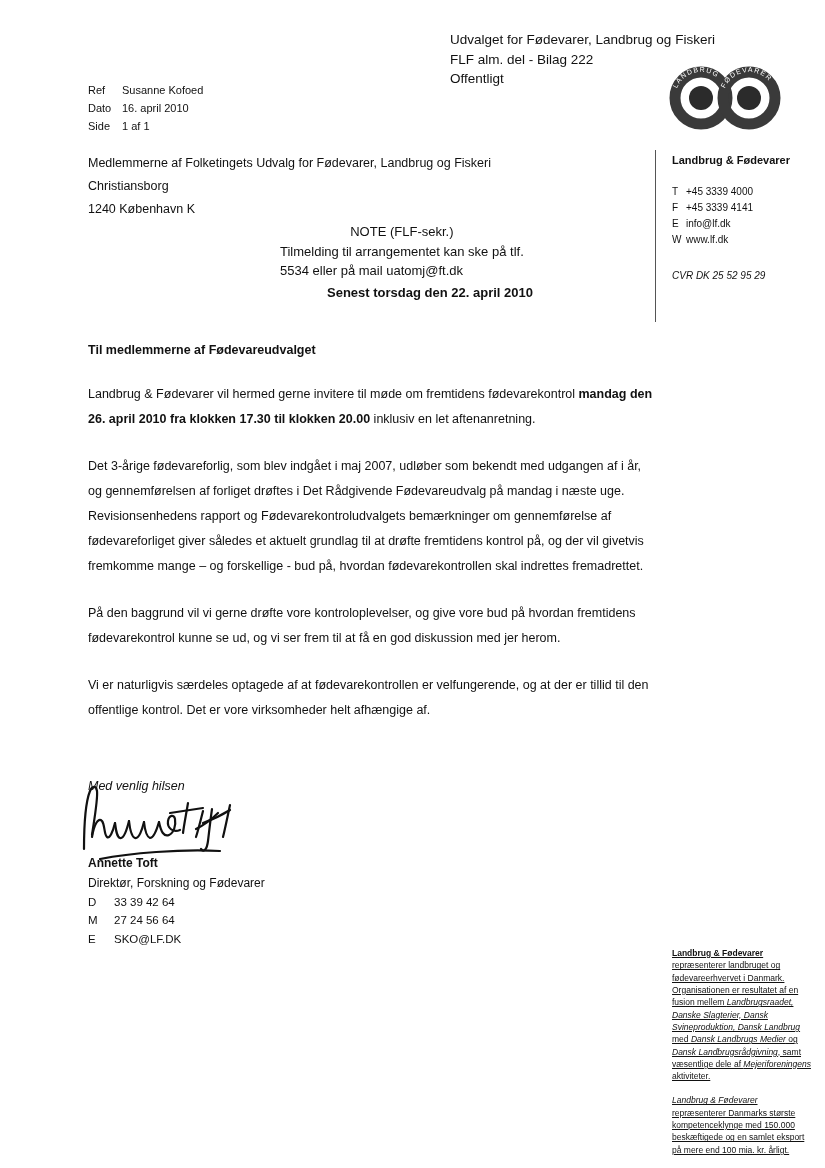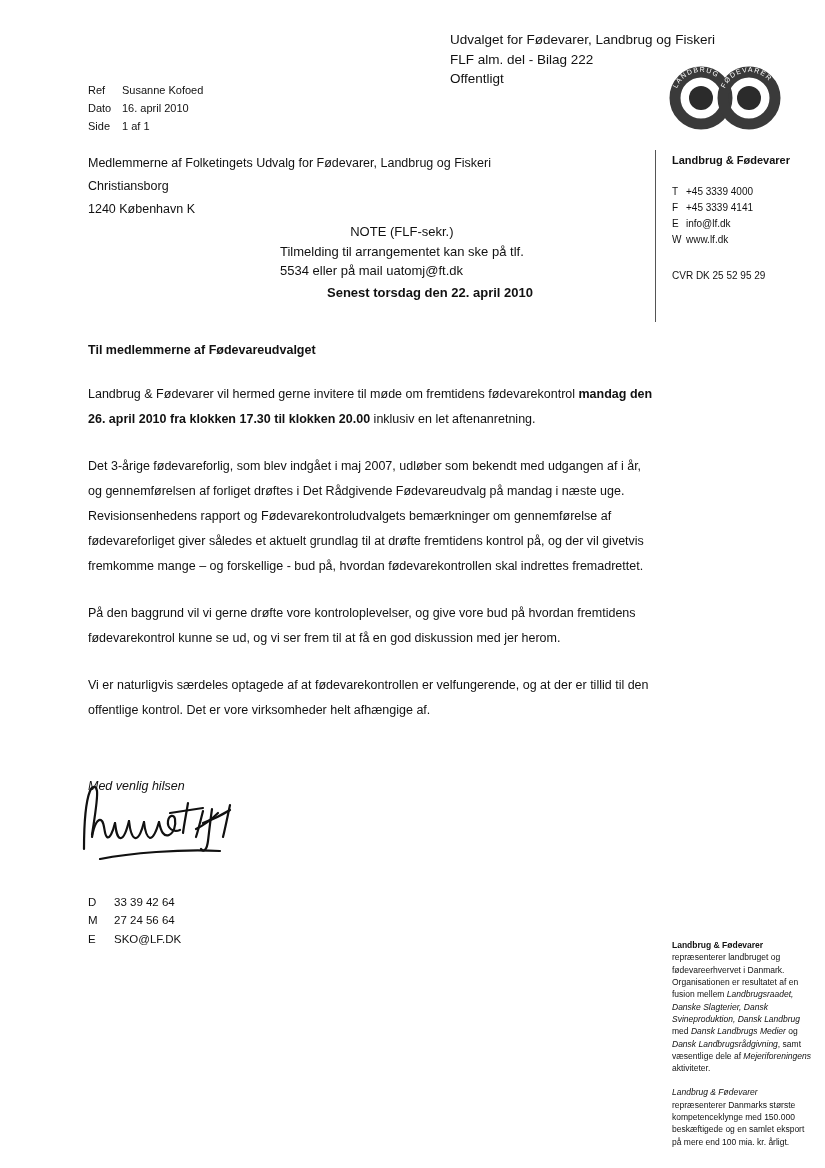--- a/index.html
+++ b/index.html
@@ -79,21 +79,21 @@
   }
   .rightcol .org {
     font-weight: bold;
     font-size: 11px;
     margin-bottom: 14px;
   }
   .rightcol .addr { margin-bottom: 12px; }
   .rightcol .contacts { margin-bottom: 12px; }
   .rightcol .contacts div { display: flex; }
   .rightcol .contacts .lbl { width: 14px; }
-  .rightcol .cvr { margin-top: 20px; }
+  .rightcol .cvr { margin-top: 20px; font-style: italic; }
   .vrule {
     position: absolute;
     left: 655px;
     top: 150px;
     width: 1px;
     height: 172px;
     background: #555;
   }
 
   
@@ -171,21 +171,21 @@
   
   .footer {
     position: absolute;
     left: 672px;
     top: 935px;
     width: 140px;
     font-size: 8.5px;
     line-height: 1.45;
     color: #111;
   }
-  .footer p { margin: 4px 0 12px 0; }
+  .footer p { margin: 12px 0 12px 0; text-decoration: underline; }
   .footer b { font-weight: bold; }
   .footer i { font-style: italic; }
 </style>
 </head>
 <body>
 
 <div class="page">
   <div class="scan-tint"></div>
 
   <div class="committee">
@@ -294,20 +294,24 @@
         <path d="M133,36 C130,48 128,56 126,62"></path>
         <path d="M126,54 C134,50 142,44 148,38"></path>
         <path d="M142,34 C140,48 139,58 138,66 C137,74 134,78 131,74"></path>
         <path d="M133,48 C144,44 152,40 160,35"></path>
         <path d="M160,30 C157,44 155,54 153,62"></path>
         <path d="M30,84 C60,78 110,74 150,76"></path>
       </g>
     </svg>
   </div>
 
+  <div class="signer">
+    <div class="name">Annette Toft</div>
+    <div>Direktør, Forskning og Fødevarer</div>
+  </div>
 
   <div class="signer-contacts" id="signer-contacts">
       <div>
         <span class="lbl">D</span>
         <span>33 39 42 64</span>
       </div>
       <div>
         <span class="lbl">M</span>
         <span>27 24 56 64</span>
       </div>

